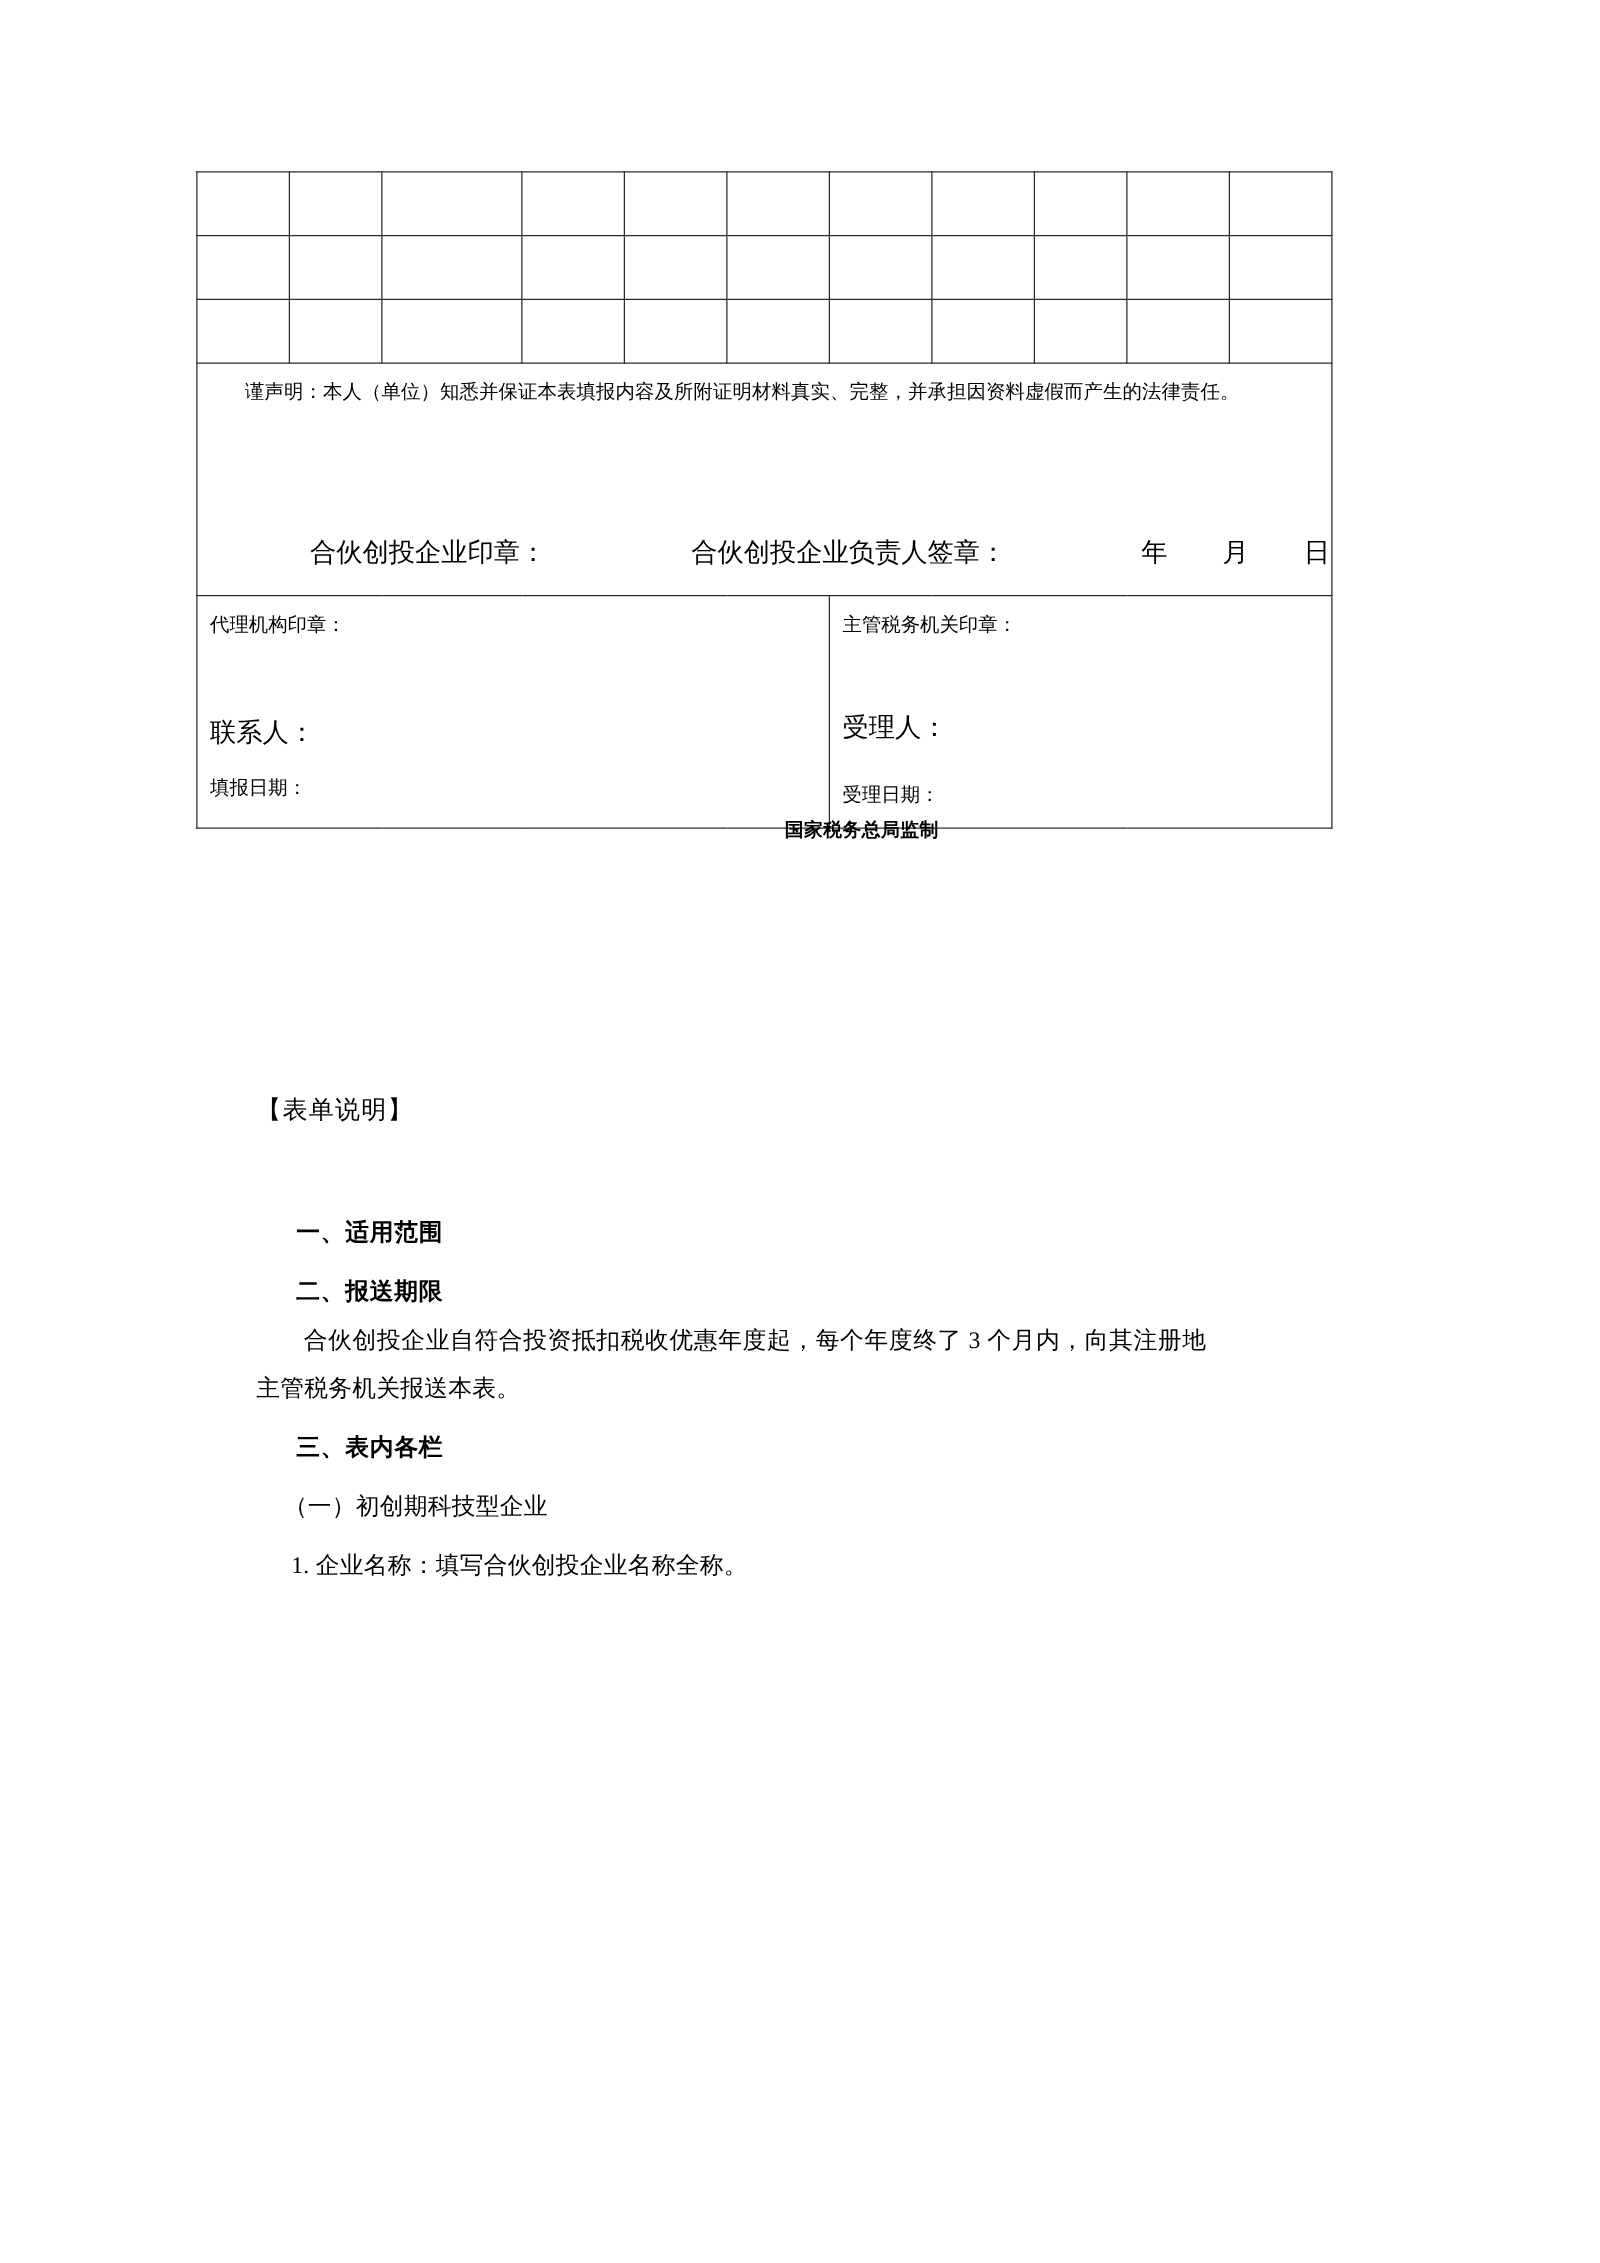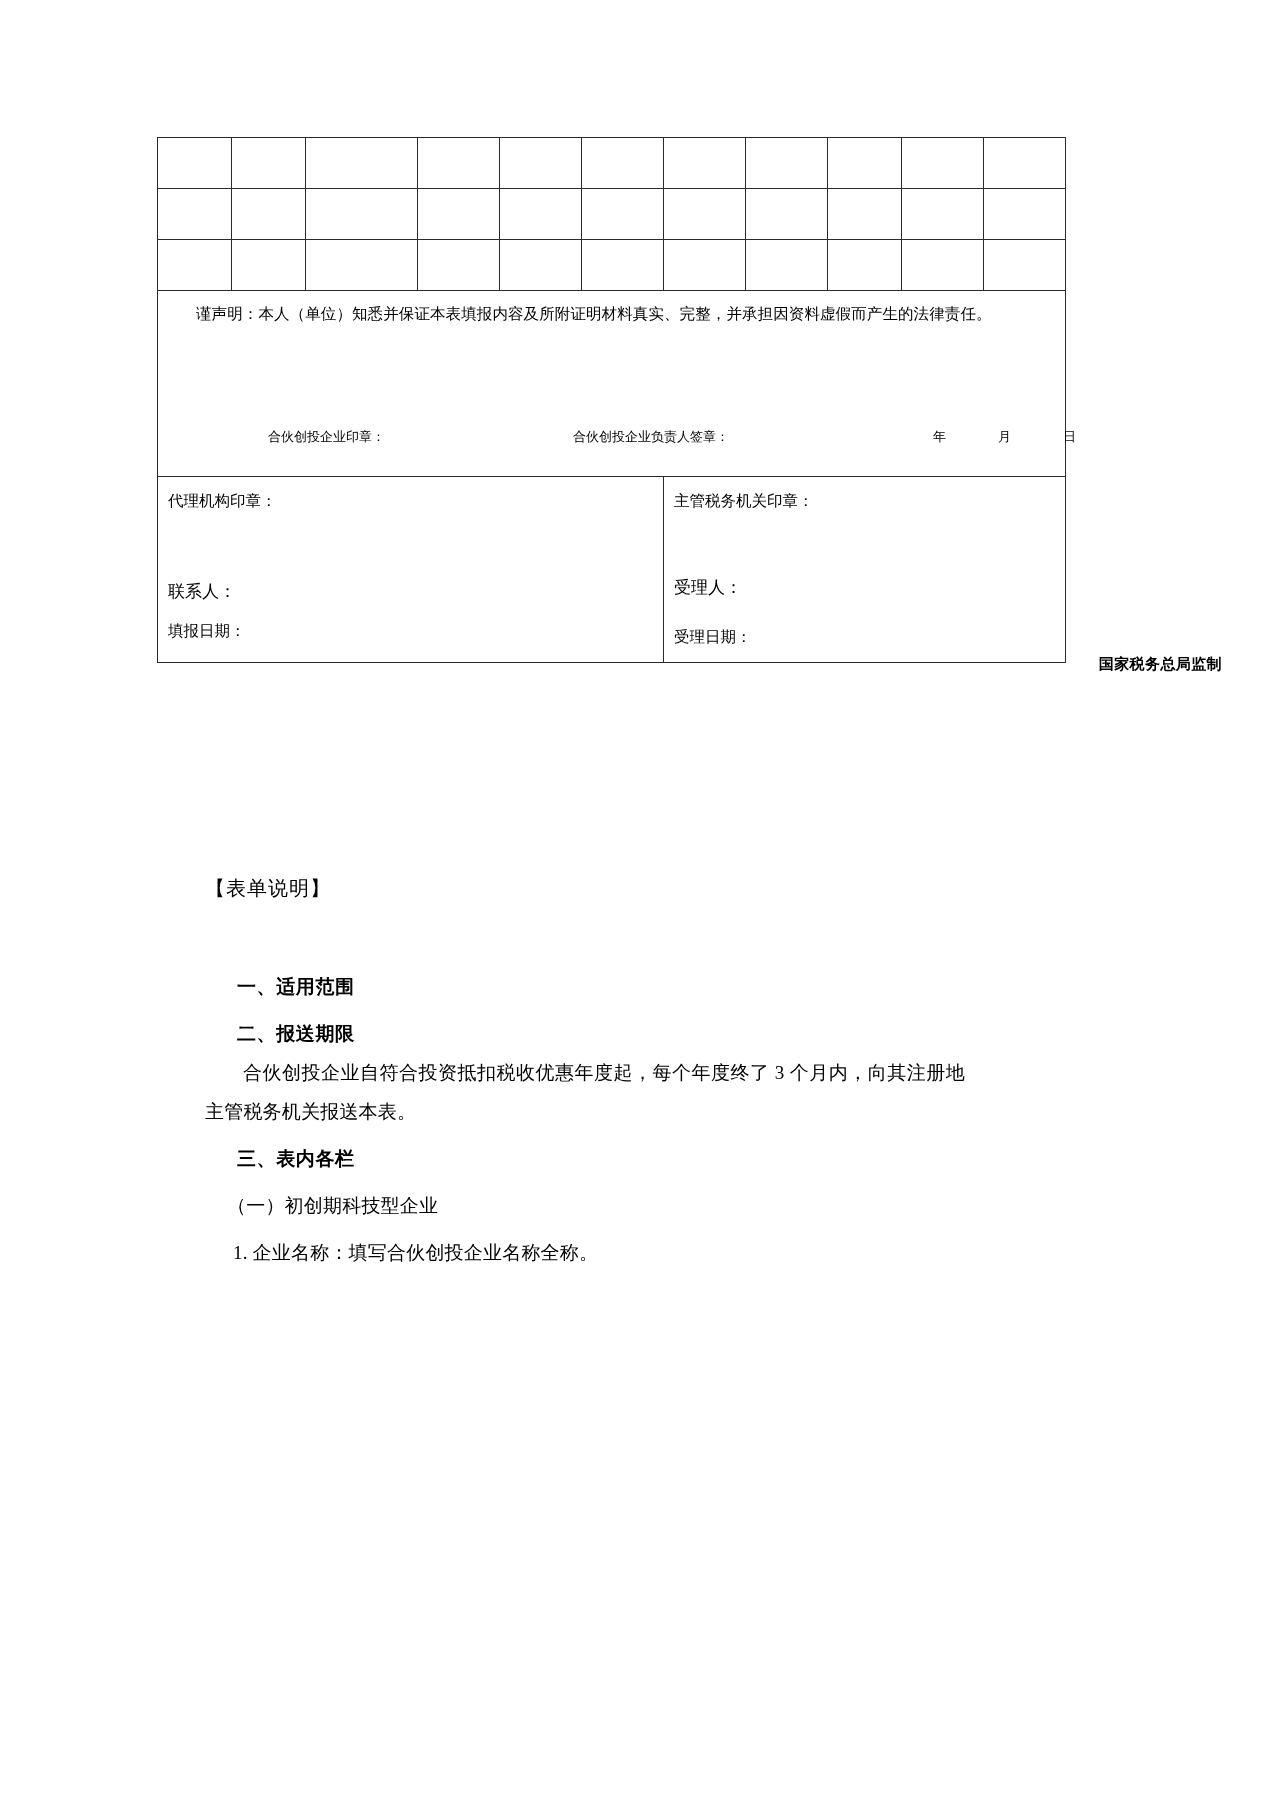--- a/index.html
+++ b/index.html
@@ -62,23 +62,22 @@
   }
   .sign-line {
     position: absolute;
     left: 0;
     right: 0;
     bottom: 27px;
     height: 22px;
   }
   .sign-item {
     position: absolute;
-    font-size: 13px;
-    white-space: nowrap;
-    margin-left: 20px;
+    font-size: 21px;
+    white-space: nowrap;
   }
   .sign-seal     { left: 90px; }
   .sign-leader   { left: 395px; }
   .sign-year     { left: 755px; }
   .sign-month    { left: 820px; }
   .sign-day      { left: 885px; }
 
   
   .agent-cell, .tax-cell {
     height: 185px;
@@ -88,22 +87,23 @@
     position: absolute;
     left: 10px;
     top: 12px;
     font-size: 15.5px;
     white-space: nowrap;
   }
   .pane-row-a {
     position: absolute;
     left: 10px;
     bottom: 58px;
-    font-size: 17px;
-    white-space: nowrap;
+    font-size: 21px;
+    white-space: nowrap;
+    font-family: Liberation Mono, monospace;
   }
   .pane-row-b {
     position: absolute;
     left: 10px;
     bottom: 20px;
     font-size: 15.5px;
     white-space: nowrap;
   }
   .tax-cell .pane-row-a { bottom: 62px; }
   .tax-cell .pane-row-b { bottom: 14px; font-family: Liberation Serif, serif; }
@@ -249,21 +249,21 @@
         </td>
         <td class="tax-cell" colspan="5">
           <div class="pane-title">主管税务机关印章：</div>
           <div class="pane-row-a">受理人：</div>
           <div class="pane-row-b">受理日期：</div>
         </td>
       </tr>
     </tbody>
   </table>
 
-  <div class="table-footer" style="left:157px;">国家税务总局监制</div>
+  <div class="table-footer" style="left:157px;text-align:center;">国家税务总局监制</div>
 
   <div class="instructions">
 
     <div class="instr-heading">【表单说明】</div>
 
     <div class="instr-spacer-lg"></div>
 
     <div class="sec-title">一、适用范围</div>
 
     <div class="gap-4"></div>

